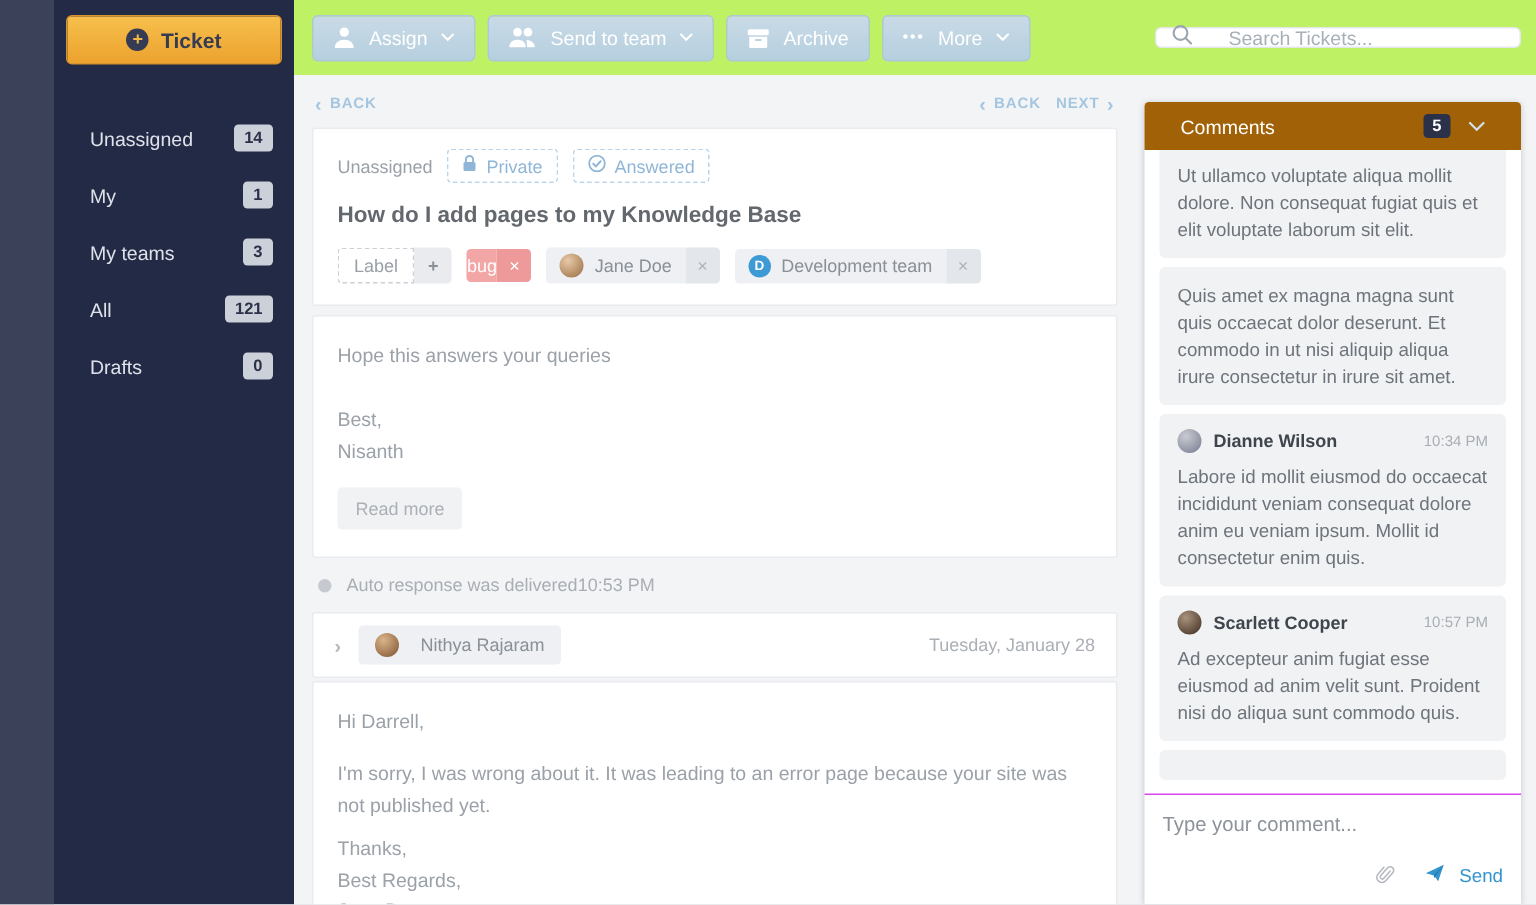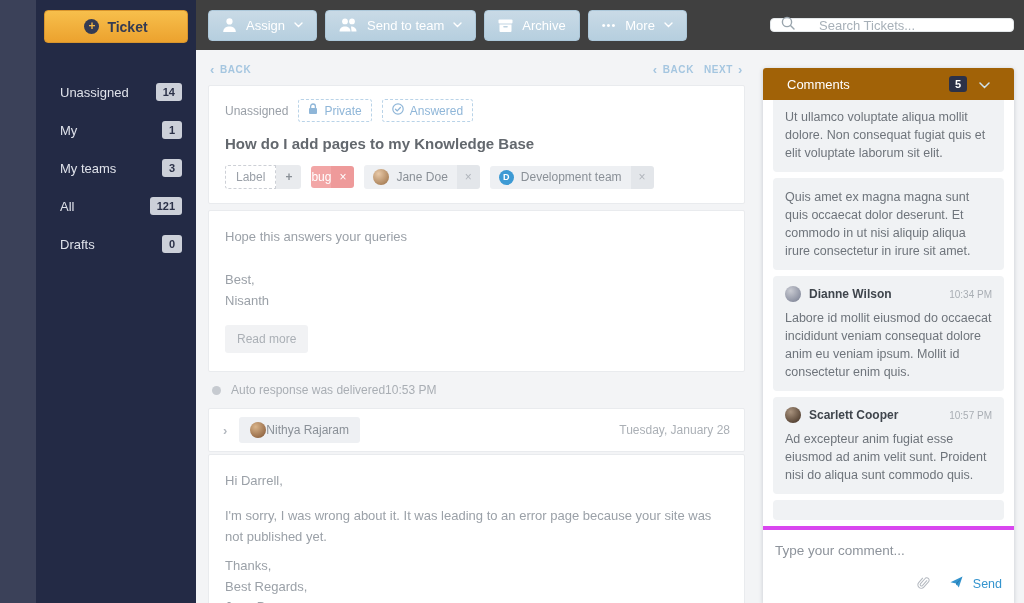--- a/index.html
+++ b/index.html
@@ -20,21 +20,21 @@
   .side-nav { margin-top:30px; }
   .nav-item { display:flex; align-items:center; justify-content:space-between;
     padding:10px 6px 10px 16px; color:#dfe2ea; font-size:13px; height:38px; cursor:pointer; }
   .count-badge { background:#ccd0d9; color:#2b3148; font-size:11px; font-weight:bold;
     padding:3px 7px; border-radius:3px; min-width:14px; text-align:center; }
 
   
   .right-col { flex:1; display:flex; flex-direction:column; min-width:0; }
 
   
-  .toolbar { height:50px; flex:0 0 50px; background:#404040; display:flex; align-items:center;
+  .toolbar { height:50px; flex:0 0 50px; background:#bef264; display:flex; align-items:center;
     padding:0 10px 0 12px; gap:8px; }
   .tb-btn { height:31px; background:linear-gradient(#c9dae6,#b6cfdf); border:1px solid #adc8da;
     border-radius:4px; color:#fff; font-size:13px; display:flex; align-items:center; gap:9px;
     padding:0 13px; cursor:pointer; font-family:"Liberation Sans", sans-serif; }
   .tb-btn svg { display:block; }
   .tb-dots { font-size:11px; letter-spacing:1px; }
   .tb-spacer { flex:1; }
   .search-box { width:244px; height:14px; background:#fff; border-radius:4px; display:flex;
     align-items:center; padding:0 10px; gap:24px; border:1px solid #e3e7ea; }
   .search-box input { border:none; outline:none; font-size:13px; color:#555; width:100%;
@@ -81,21 +81,21 @@
   .readmore { display:inline-block; background:#f1f2f4; color:#abb0b6; font-size:12px;
     padding:7px 12px; border-radius:3px; border:none; margin-top:14px; cursor:pointer;
     font-family:"Liberation Sans", sans-serif; }
 
   .auto-row { display:flex; align-items:center; gap:10px; padding:11px 4px; color:#a9aeb4; font-size:12px; }
   .auto-dot { width:9px; height:9px; border-radius:50%; background:#c6cad0; flex:0 0 auto; }
 
   .collapsed-card { display:flex; align-items:center; padding:8px 14px; gap:12px; }
   .exp-chev { color:#b3b8bf; font-size:13px; font-weight:bold; cursor:pointer; }
   .person-chip { background:#eef0f3; border-radius:3px; padding:5px 11px; display:flex;
-    align-items:center; gap:0; color:#8a9097; font-size:12px; cursor:pointer; }
+    align-items:center; gap:14px; color:#8a9097; font-size:12px; cursor:pointer; }
   .msg-date { margin-left:auto; color:#abb0b6; font-size:12px; }
 
   
   .comments-panel { width:251px; flex:0 0 251px; margin-top:6px; background:#fff;
     border-radius:3px 3px 0 0; box-shadow:0 1px 4px rgba(60,70,90,.25); display:flex;
     flex-direction:column; min-height:0; }
   .cm-header { background:#a16207; color:#fff; height:32px; flex:0 0 32px; display:flex;
     align-items:center; padding:0 24px; border-radius:3px 3px 0 0; cursor:pointer; }
   .cm-title { flex:1; font-size:13px; }
   .cm-count { background:#2b3148; border-radius:3px; font-size:11px; font-weight:bold;
@@ -104,21 +104,21 @@
   .bubble { background:#f0f2f4; border-radius:4px; padding:10px 12px; margin-top:6px; }
   .bubble.cut { margin-top:0; border-radius:0 0 4px 4px; padding-top:8px; }
   .b-head { display:flex; align-items:center; gap:8px; margin-bottom:7px; }
   .b-name { font-weight:bold; color:#3f454c; font-size:12px; flex:1; }
   .b-time { color:#a9aeb4; font-size:10px; }
   .b-text { color:#6e747b; font-size:12.5px; line-height:1.44; }
   .avatar.av-b { background:radial-gradient(circle at 35% 30%, #d9b48a, #9a6f4b 70%, #6f4a2d); }
   .avatar.av-c { background:radial-gradient(circle at 35% 30%, #c9cbd2, #8e93a3 70%, #5f6475); }
   .avatar.av-d { background:radial-gradient(circle at 35% 30%, #a9937e, #5d4a3a 70%, #332620); }
 
-  .composer { border-top:4px solid #d946ef; padding:11px 12px 12px; flex:0 0 auto; }
+  .composer { border-top:1px solid #d946ef; padding:11px 12px 12px; flex:0 0 auto; }
   .composer input { width:100%; border:none; outline:none; font-size:13.5px; color:#555;
     font-family:"Liberation Sans", sans-serif; background:transparent; }
   .composer input::placeholder { color:#8d939b; }
   .composer-actions { display:flex; justify-content:flex-end; align-items:center; gap:20px; margin-top:17px; }
   .clip-btn { cursor:pointer; display:flex; }
   .send-btn { color:#3494ce; font-size:12.5px; display:flex; align-items:center; gap:10px;
     cursor:pointer; background:none; border:none; font-family:"Liberation Sans", sans-serif; }
 </style>
 </head>
 <body>

